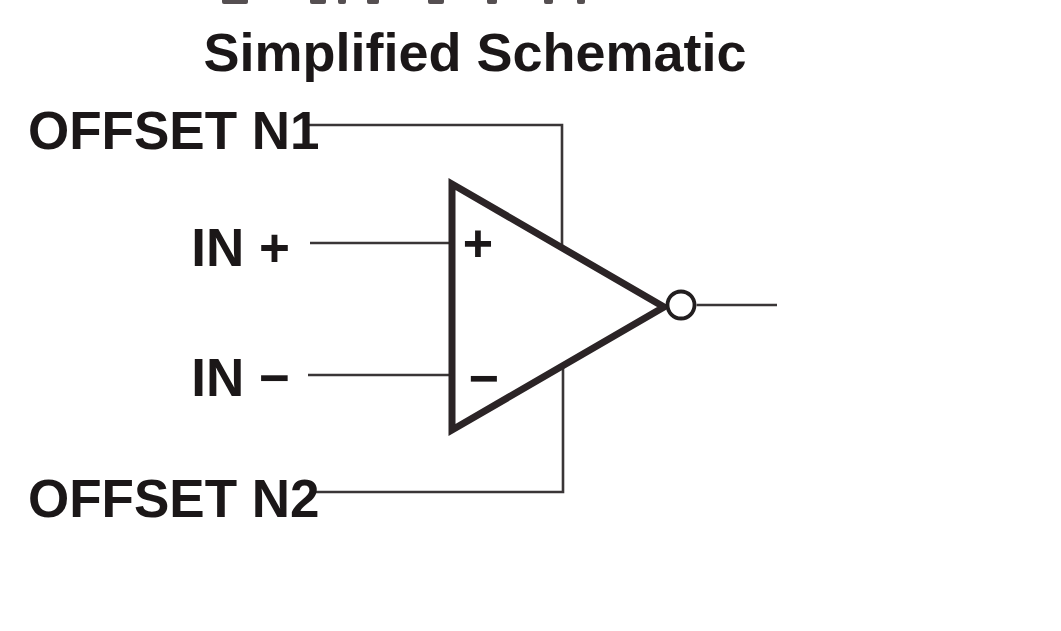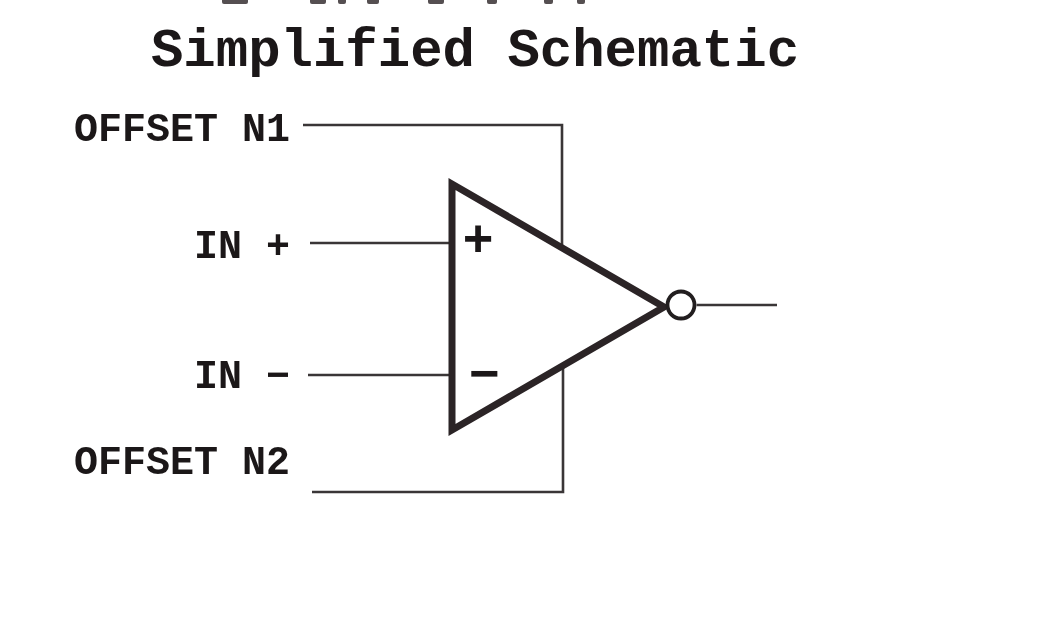--- a/index.html
+++ b/index.html
@@ -8,31 +8,31 @@
     --wire:#3a3637;
     --text:#1b1718;
   }
   *{margin:0;padding:0;box-sizing:border-box;}
   html,body{background:var(--paper);}
   .stage{
     position:relative;
     width:1061px;height:631px;
     background:var(--paper);
     overflow:hidden;
-    font-family:Liberation Mono, monospace;
+    font-family:Liberation Sans, sans-serif;
   }
   .schematic-svg{position:absolute;left:0;top:0;}
   .wire{stroke:var(--wire);stroke-width:2.6;fill:none;stroke-linejoin:miter;}
   .tri{stroke:var(--ink);stroke-width:7;fill:var(--paper);stroke-linejoin:miter;}
   .bubble{stroke:#221e1f;stroke-width:3.8;fill:var(--paper);}
   .lbl{
     position:absolute;
     color:var(--text);
     font-weight:bold;
-    font-size:40px;
+    font-size:53px;
     line-height:46px;
     white-space:nowrap;
   }
   .lbl.right{left:28px;width:262px;text-align:right;}
   .title{
     position:absolute;left:100px;top:22px;width:750px;
     text-align:center;color:var(--text);
     font-weight:bold;font-size:54px;line-height:60px;
     letter-spacing:0px;white-space:nowrap;
   }
@@ -73,18 +73,18 @@
     <circle cx="681" cy="305" r="13.5" class="bubble"></circle>
 
     <line x1="696.5" y1="305" x2="777" y2="305" class="wire"></line>
   </svg>
 
   <div class="title">Simplified Schematic</div>
 
   <div class="lbl right" style="top:108px;">OFFSET N1</div>
   <div class="lbl right" style="top:355px;">IN −</div>
   <div class="lbl right" style="top:225px;">IN +</div>
-  <div class="lbl right" style="top:441px;">OFFSET N2</div>
+  <div class="lbl right" style="top:476px;">OFFSET N2</div>
 
   <div class="polarity" style="left:450px;top:215px;">+</div>
   <div class="polarity" style="left:456px;top:350px;">−</div>
 
 </div>
 
 </body></html>

